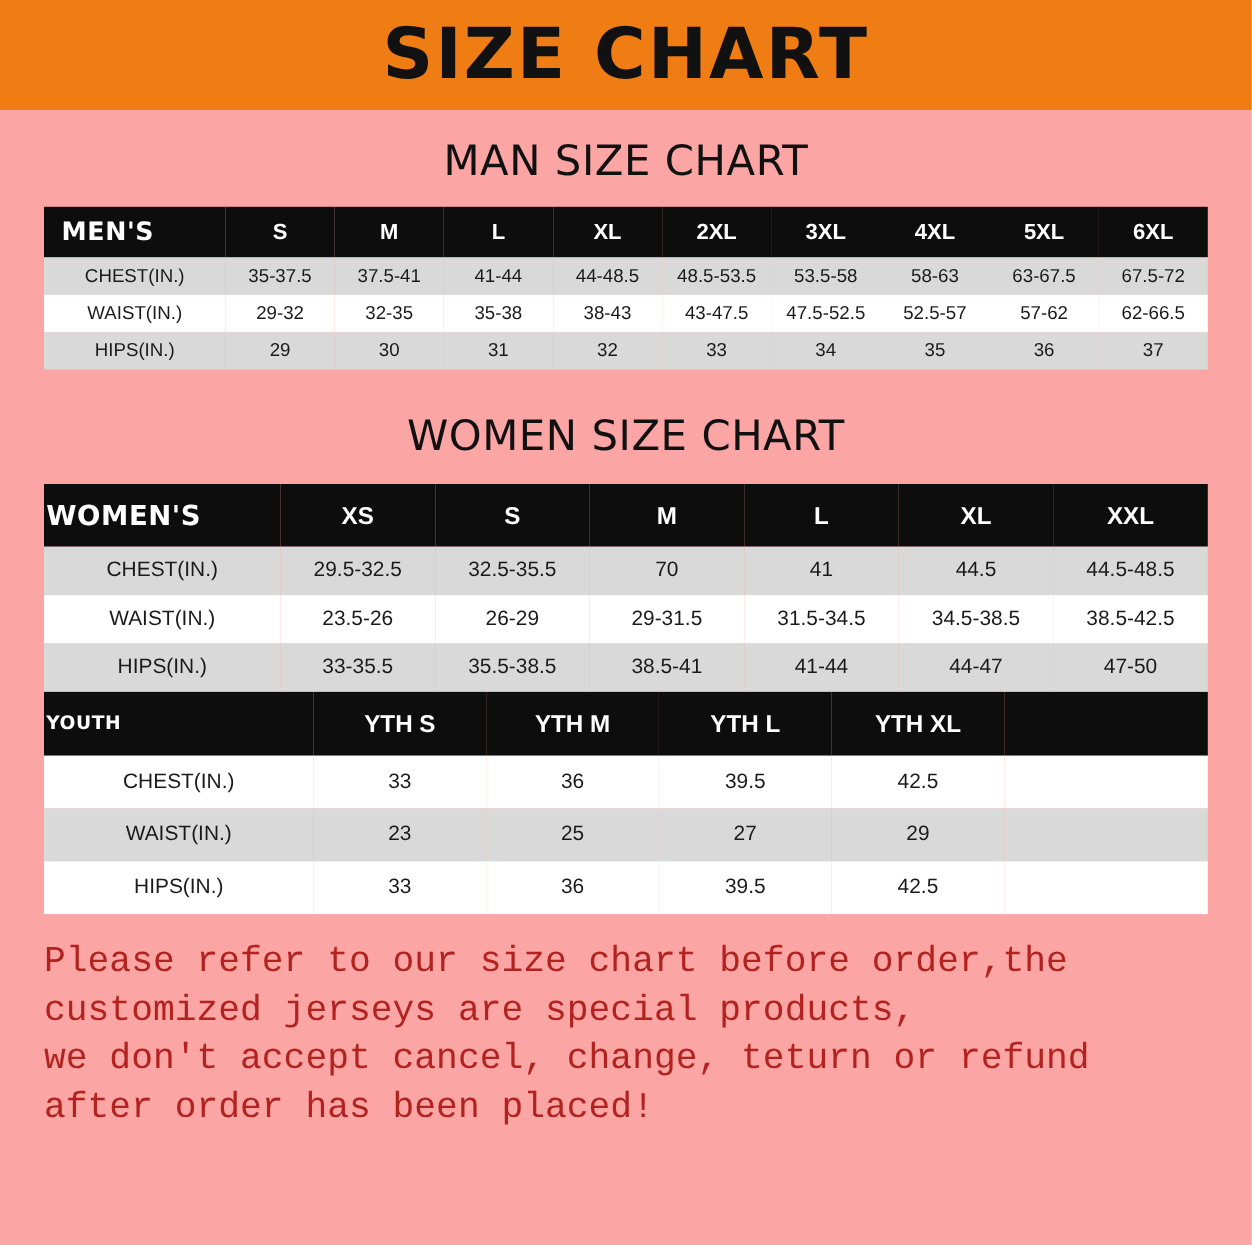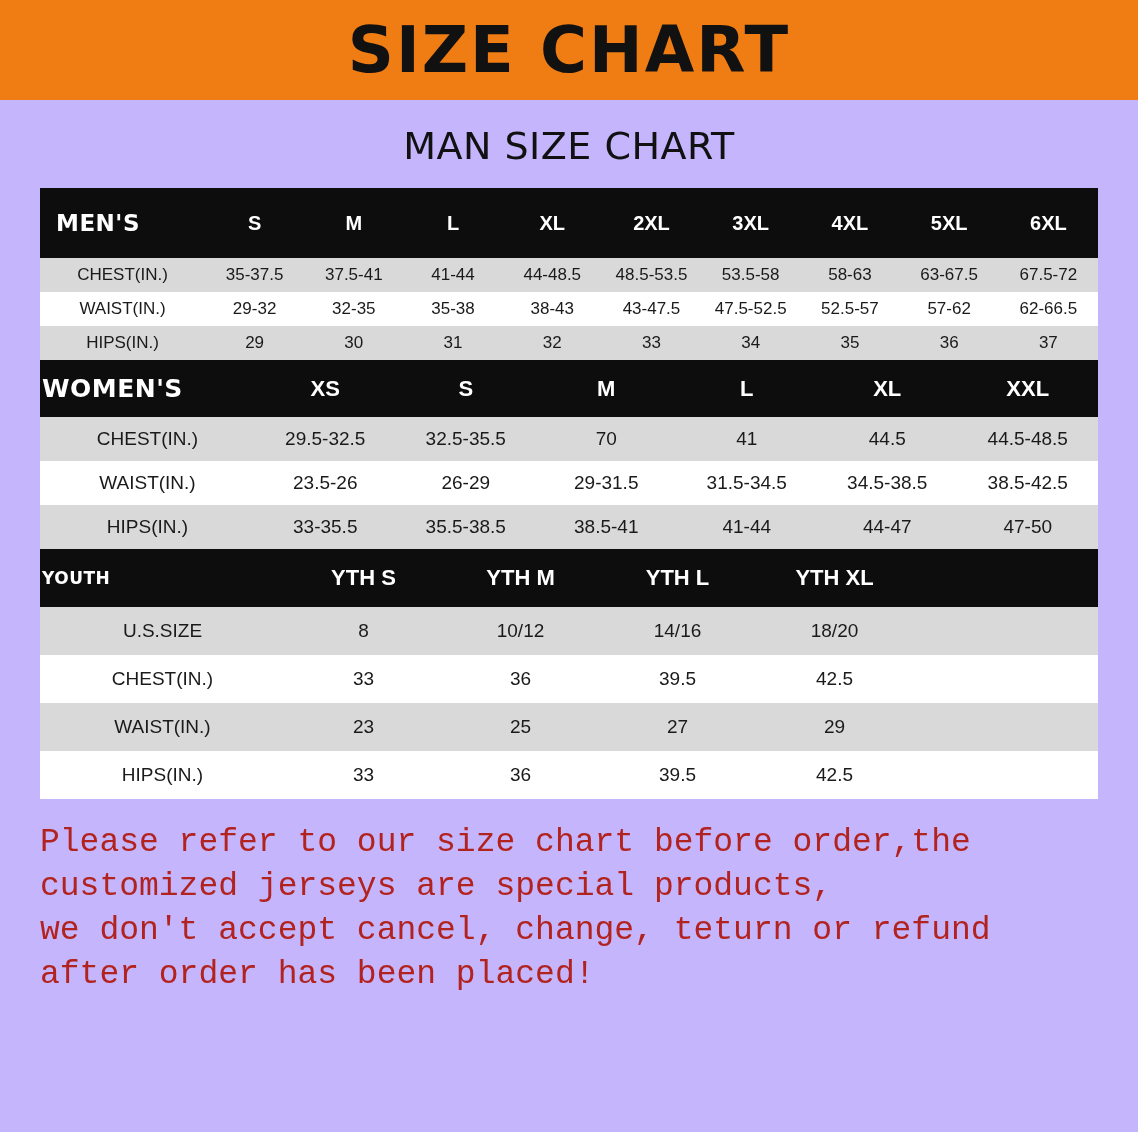--- a/index.html
+++ b/index.html
@@ -10,21 +10,21 @@
     width: 1138px;
     height: 1132px;
     background: #ffffff;
     font-family: "Liberation Sans", sans-serif;
     overflow: hidden;
   }
   .page {
     width: 1138px;
     height: 1132px;
     position: relative;
-    background: #c4b5fd;
+    background: #fca5a5;
     box-sizing: border-box;
   }
   
   .banner {
     background: #f07d14;
     height: 100px;
     display: flex;
     align-items: center;
     justify-content: center;
   }
@@ -64,21 +64,21 @@
     font-family: "Liberation Sans", sans-serif;
     color: #1a1a1a;
   }
   
   table.size-table thead tr {
     background: #0d0d0d;
   }
   table.size-table thead th {
     color: #ffffff;
     font-weight: bold;
-    padding: 22px 2px;
+    padding: 10px 2px;
     font-size: 21px;
   }
   table.size-table thead th.label-col {
     text-align: left;
     padding-left: 16px;
     font-size: 24px;
     letter-spacing: 0.5px;
     font-family: "DejaVu Sans", sans-serif;
   }
   
@@ -185,20 +185,21 @@
           <td>33</td>
           <td>34</td>
           <td>35</td>
           <td>36</td>
           <td>37</td>
         </tr>
       </tbody>
     </table>
   </div>
 
+  <div class="section-title st-women">WOMEN SIZE CHART</div>
   <div class="tbl-wrap">
     <table class="size-table" id="women-table">
       <colgroup>
         <col style="width:215px">
         <col span="6">
       </colgroup>
       <thead>
         <tr>
           <th class="label-col">WOMEN'S</th>
           <th>XS</th>
@@ -252,28 +253,20 @@
         <tr>
           <th class="label-col">YOUTH</th>
           <th>YTH S</th>
           <th>YTH M</th>
           <th>YTH L</th>
           <th>YTH XL</th>
           <th></th>
         </tr>
       </thead>
       <tbody>
-        <tr class="row-shade">
-          <td class="label-col">U.S.SIZE</td>
-          <td>8</td>
-          <td>10/12</td>
-          <td>14/16</td>
-          <td>18/20</td>
-          <td></td>
-        </tr>
         <tr class="row-plain">
           <td class="label-col">CHEST(IN.)</td>
           <td>33</td>
           <td>36</td>
           <td>39.5</td>
           <td>42.5</td>
           <td></td>
         </tr>
         <tr class="row-shade">
           <td class="label-col">WAIST(IN.)</td>

